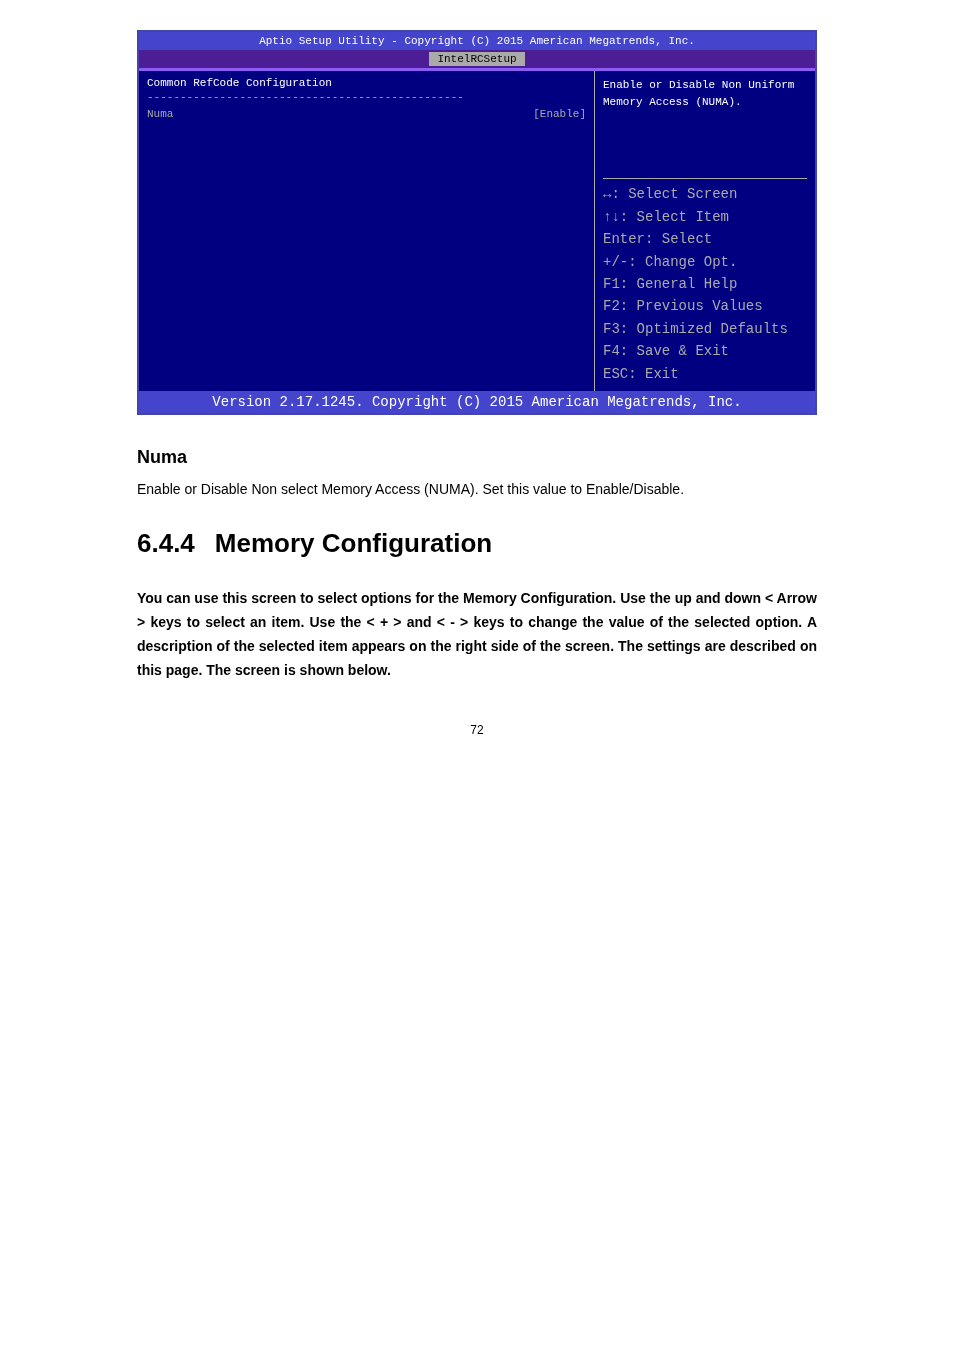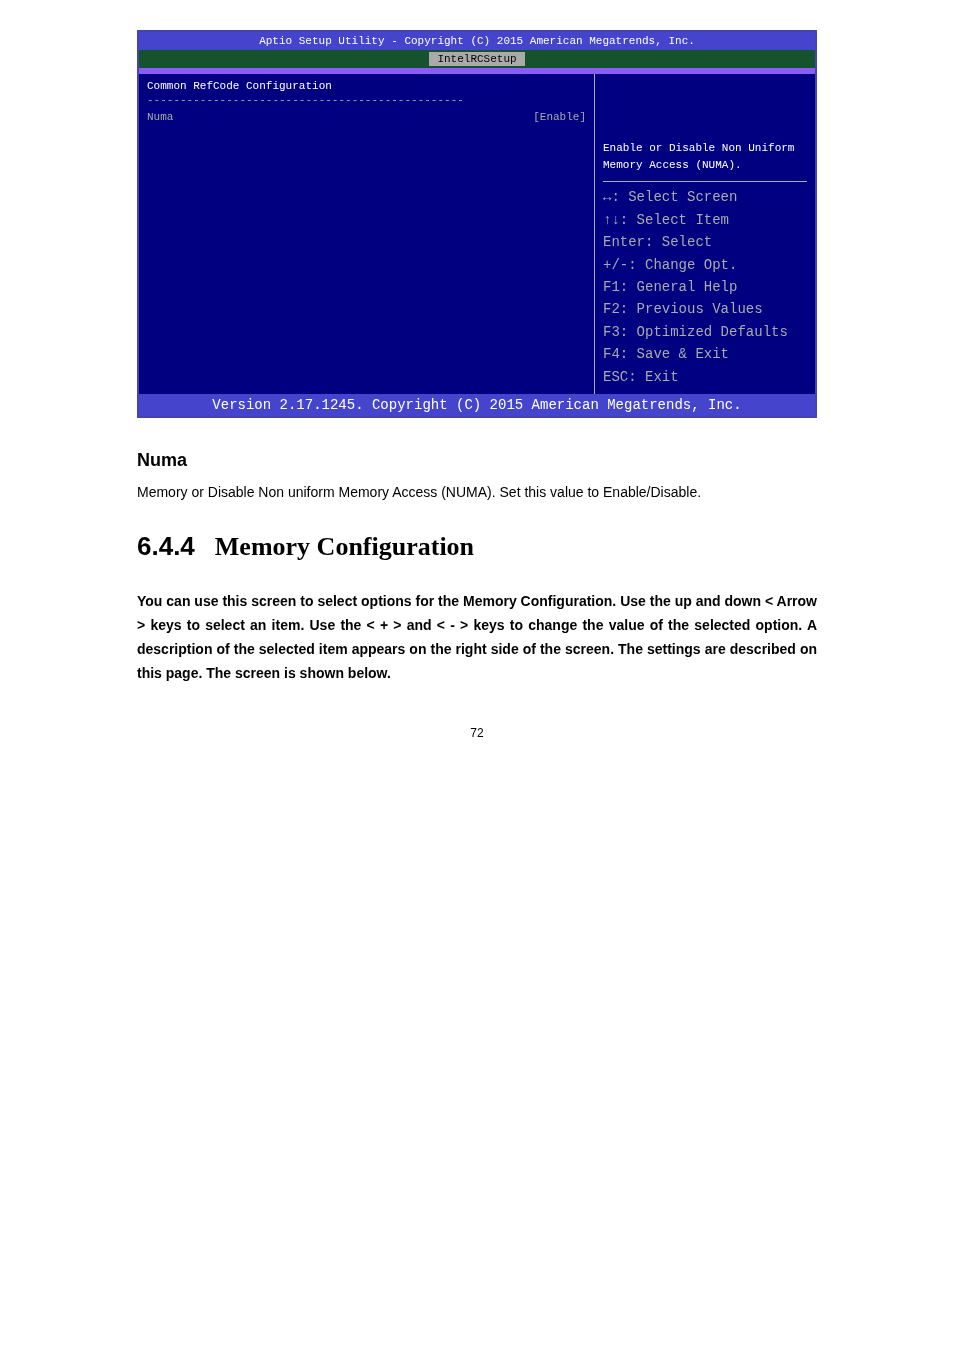--- a/index.html
+++ b/index.html
@@ -35,39 +35,38 @@
     .bios-title-bar {
       background: #4444cc;
       color: #ffffff;
       text-align: center;
       padding: 3px 6px;
       font-family: 'Courier New', monospace;
       font-size: 11px;
     }
 
     .bios-tab-bar {
-      background: #14532d;
+      background: #4c1d95;
       display: flex;
       justify-content: center;
       padding: 2px 12px;
     }
 
     .bios-tab {
       background: #aaaaaa;
       color: #000000;
       padding: 1px 8px;
       font-family: 'Courier New', monospace;
       font-size: 11px;
       margin: 0 2px;
     }
 
     .bios-content {
       display: flex;
-      border-top: 6px solid #8b5cf6;
-      align-items: flex-end;
+      border-top: 3px solid #8b5cf6;
     }
 
     .bios-left {
       flex: 1;
       padding: 6px 8px;
       border-right: 1px solid #aaaaaa;
       min-height: 320px;
     }
 
     .bios-right {
@@ -165,21 +164,20 @@
 
     .doc-numa-body strong {
       font-weight: normal;
     }
 
     .doc-section-title {
       font-size: 26px;
       font-weight: bold;
       color: #000000;
       margin-bottom: 14px;
-      font-family: Liberation Serif, serif;
     }
 
     .doc-section-number {
       font-size: 26px;
       font-weight: bold;
       color: #000000;
       margin-right: 20px;
     }
 
     .doc-section-heading {
@@ -240,21 +238,21 @@
           <div>ESC: Exit</div>
         </div>
       </div>
     </div>
     <div class="bios-footer">Version 2.17.1245. Copyright (C) 2015 American Megatrends, Inc.</div>
   </div>
 
   <div class="doc-section">
     <div class="doc-numa-title">Numa</div>
     <p class="doc-numa-body">
-      <span>Memory or Disable Non uniform Memory Access (NUMA). Set this value to </span><strong>Enable/Disable.</strong>
+      <span>Enable or Disable Non select Memory Access (NUMA). Set this value to </span><strong>Enable/Disable.</strong>
     </p>
 
     <div class="doc-section-heading">
       <span class="doc-section-number">6.4.4</span>
       <span class="doc-section-title">Memory Configuration</span>
     </div>
 
     <p class="doc-body">You can use this screen to select options for the Memory Configuration. Use the up and down &lt; Arrow &gt; keys to select an item. Use the &lt; + &gt; and &lt; - &gt; keys to change the value of the selected option. A description of the selected item appears on the right side of the screen. The settings are described on this page. The screen is shown below.</p>
   </div>
 

